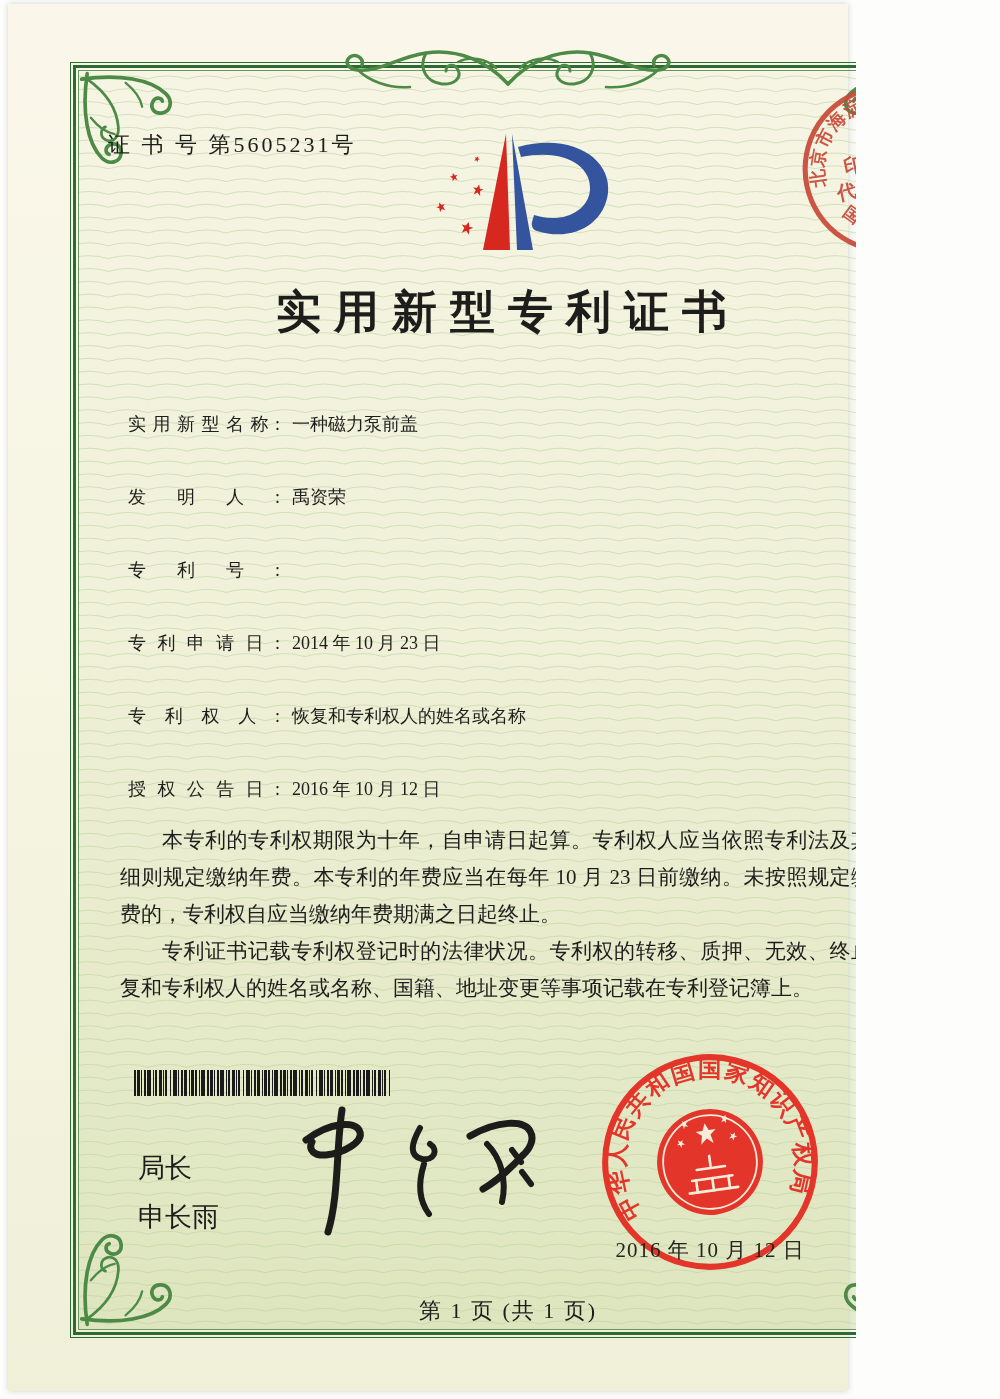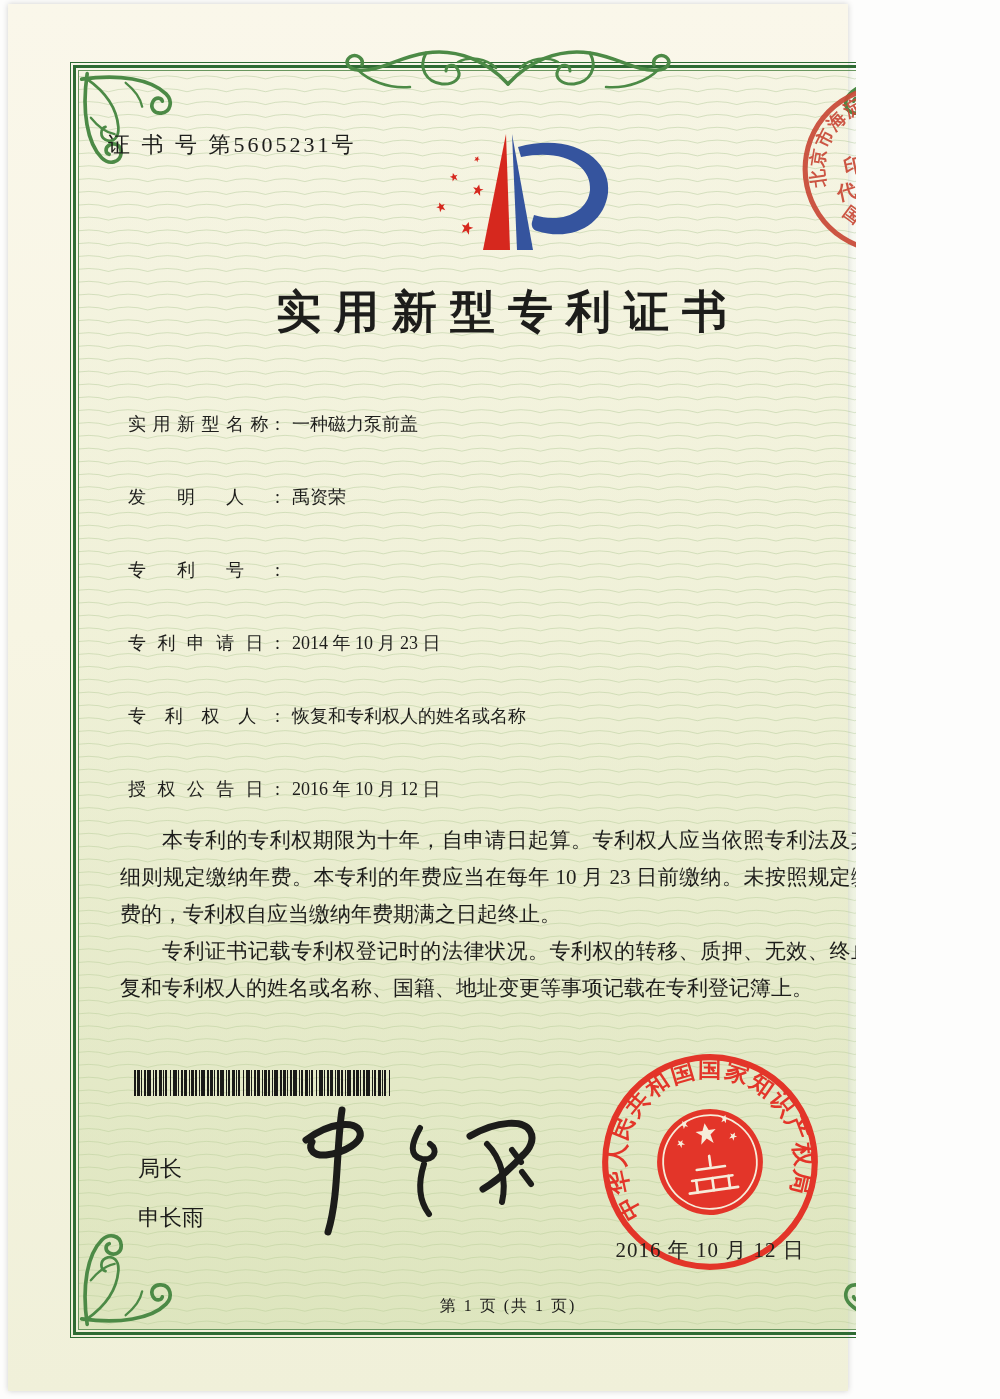--- a/index.html
+++ b/index.html
@@ -22,29 +22,29 @@
   .title{position:absolute;left:0;width:1000px;top:278px;text-align:center;
          font-size:45px;font-weight:bold;letter-spacing:13px;}
   .fields{position:absolute;left:120px;top:408px;width:800px;}
   .field{position:absolute;left:0;font-size:18px;white-space:nowrap;display:flex;}
   .field .lbl{display:inline-block;width:152px;text-align:justify;text-align-last:justify;}
   .field .val{margin-left:12px;}
   .bodytext{position:absolute;left:112px;top:818px;width:795px;font-size:21px;
             line-height:37px;text-align:justify;}
   .bodytext p{margin:0;text-indent:2em;}
   .barcode{position:absolute;left:125px;top:1066px;}
-  .director{position:absolute;left:130px;top:1140px;font-size:22px;line-height:49px;
+  .director{position:absolute;left:130px;top:1140px;font-size:27px;line-height:49px;
             font-family:"Liberation Sans","DejaVu Sans",sans-serif;}
   .signature{position:absolute;left:262px;top:1100px;}
   .seal{position:absolute;left:588px;top:1044px;transform:rotate(-8deg);}
   .sealdate{position:absolute;left:588px;top:1232px;width:228px;text-align:center;
             font-size:21px;letter-spacing:1px;color:#23231f;z-index:5;}
   .taxstamp{position:absolute;left:791px;top:77px;transform:rotate(-12deg);opacity:.93;}
   .footer{position:absolute;left:62px;top:1292px;width:876px;text-align:center;
-          font-size:16px;letter-spacing:2px;}
+          font-size:22px;letter-spacing:2px;}
 </style>
 </head>
 <body>
 
 <div class="stage">
   <div class="paper">
 
     <div class="frame-outer">
       <div class="frame-mid">
         <div class="frame-inner">

